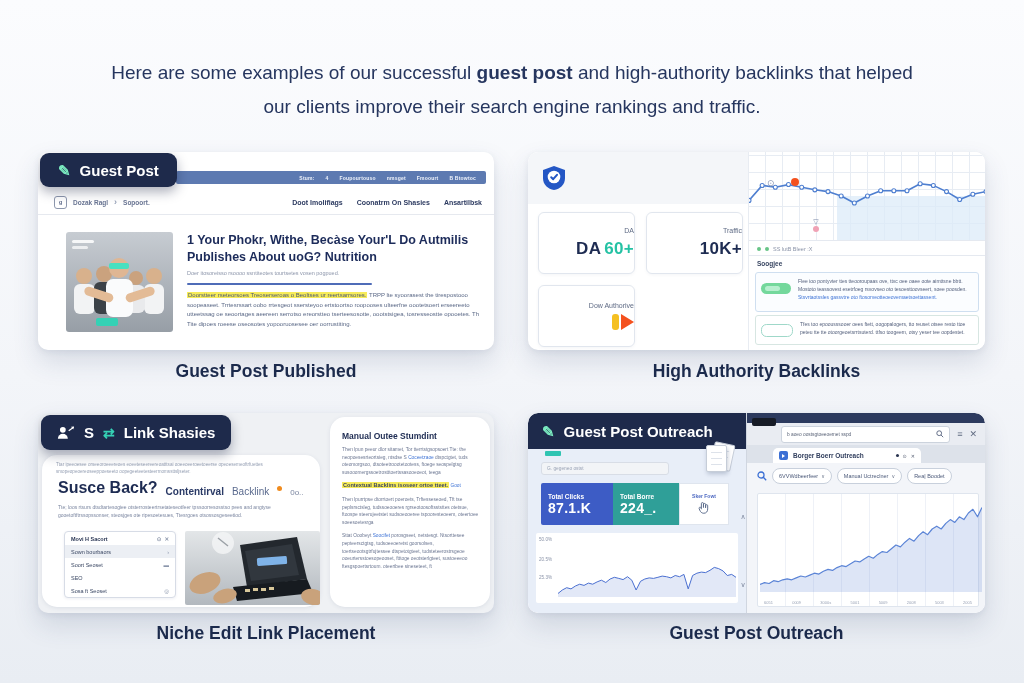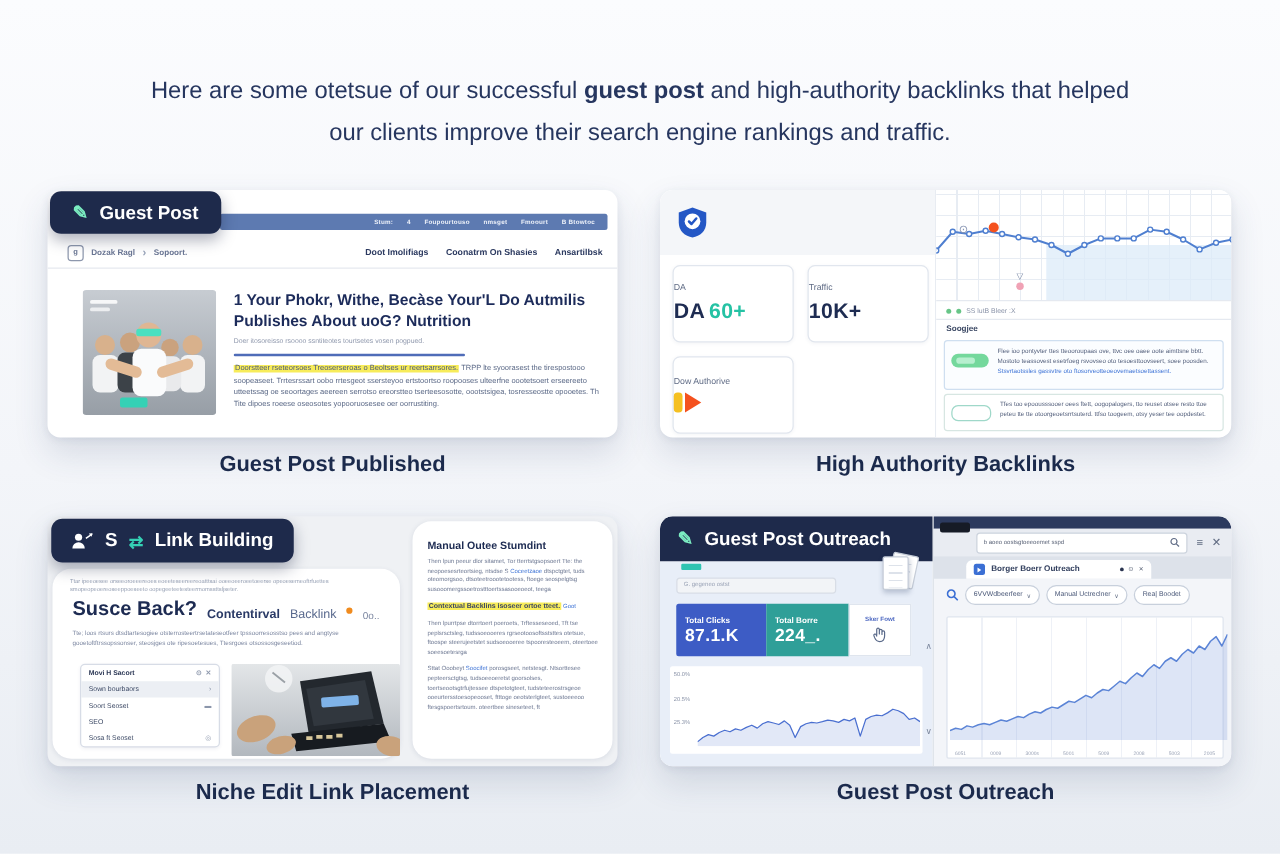--- a/index.html
+++ b/index.html
@@ -39,21 +39,21 @@
   #card1 .ameta{margin-top:4px;font-size:5.5px;color:#8d96ab;}
   #card1 .bluebar{margin:7px 0 6px;width:185px;height:2px;background:#4f6cb8;border-radius:1px;}
   #card1 .abody{font-size:6px;line-height:9.5px;color:#5a6886;}
   #card1 mark{background:#f7ec5a;color:#4d5a78;padding:0 1px;}
   
   #card2{left:528px;top:152px;width:457px;height:198px;overflow:hidden;}
   #card2 .tstrip{position:absolute;left:0;top:0;width:238px;height:52px;background:#f4f6f9;border-radius:10px 0 0 0;
     display:flex;align-items:center;gap:10px;padding-left:14px;box-sizing:border-box;}
   #card2 .ttl{font-size:16.5px;font-weight:800;color:#1e2c52;letter-spacing:.2px;}
   #card2 .stats{position:absolute;left:10px;top:60px;width:204px;display:grid;grid-template-columns:97px 97px;grid-gap:11px;}
-  #card2 .sbox{height:60px;border:1px solid #e1e6ee;border-radius:6px;background:#fff;display:flex;flex-direction:column;align-items:flex-start;justify-content:center;gap:5px;box-shadow:0 1px 3px rgba(60,80,120,.06);}
+  #card2 .sbox{height:60px;border:1px solid #e1e6ee;border-radius:6px;background:#fff;display:flex;flex-direction:column;align-items:flex-end;justify-content:center;gap:5px;box-shadow:0 1px 3px rgba(60,80,120,.06);}
   #card2 .slabel{font-size:7px;color:#5f6b85;}
   #card2 .sval{font-size:17px;font-weight:800;color:#20declare2c52;color:#1e2c52;letter-spacing:.3px;}
   #card2 .accent{color:#25c2a4;margin-left:3px;}
   #card2 .ico-da{display:flex;align-items:center;gap:2px;}
   #card2 .ybar{width:7px;height:16px;background:#f5c021;border-radius:3px;}
   #card2 .tri{width:0;height:0;border-top:8px solid transparent;border-bottom:8px solid transparent;border-left:13px solid #f4511e;}
   #card2 .ico-spam{display:flex;align-items:center;gap:2px;font-weight:800;font-size:12px;color:#2d3a55;}
   #card2 .dbar{width:4.5px;height:14px;background:#2d3a55;border-radius:1px;}
   #card2 .panel{position:absolute;left:220px;top:0;right:0;bottom:0;border-left:1px solid #e8ecf2;background:#fff;border-radius:0 10px 10px 0;}
   #card2 .chartzone{position:absolute;left:0;top:0;right:0;height:88px;background-color:#fff;
@@ -146,21 +146,21 @@
   #cap2{left:528px;width:457px;top:361px;}
   #cap3{left:38px;width:456px;top:623px;}
   #cap4{left:528px;width:457px;top:623px;}
 </style>
 </head>
 <body>
 
 <div class="stage">
 
   <div class="heading">
-    <div><span>Here are some otetsue of our successful </span><b>guest post</b><span> and high-authority backlinks that helped</span></div>
+    <div><span>Here are some examples of our successful </span><b>guest post</b><span> and high-authority backlinks that helped</span></div>
     <div>our clients improve their search engine rankings and traffic.</div>
   </div>
 
   <div class="card" id="card1">
     <div class="badge">
       <span class="pencil">✎</span>
       <span>Guest Post</span>
     </div>
     <div class="navbar">
       <span>Stum:</span>
@@ -299,21 +299,21 @@
   <div class="card" id="card3">
     <div class="badge">
       <svg width="18" height="15" viewBox="0 0 20 16">
         <circle cx="6.5" cy="5" r="3.2" fill="#ffffff"></circle>
         <path d="M1 15 a5.5 5.5 0 0 1 11 0 Z" fill="#ffffff"></path>
         <path d="M13 6 L18.5 2.2" stroke="#ffffff" stroke-width="1.4"></path>
         <path d="M15.6 1.6 L19 1.4 L18 4.6 Z" fill="#ffffff"></path>
       </svg>
       <span>S</span>
       <span class="swap">⇄</span>
-      <span>Link Building</span>
+      <span>Link Shasies</span>
     </div>
 
     <div class="page pageL">
       <div class="intro">Ttar ipeeoesee orseeoroeeereoes eoeeteseereereoatttsai ooeeoeeroeetoeerse opeoesemeoftrfuettes smopeopeoereoseeppoeseeto oopegeeteetesteermomssttsljseter.</div>
       <div class="hrow">
         <span class="h1">Susce Back?</span>
         <span class="tagb">Contentirval</span>
         <span class="tagr">Backlink</span>
         <span class="odot2"></span>
         <span class="tagd">0o..</span>

